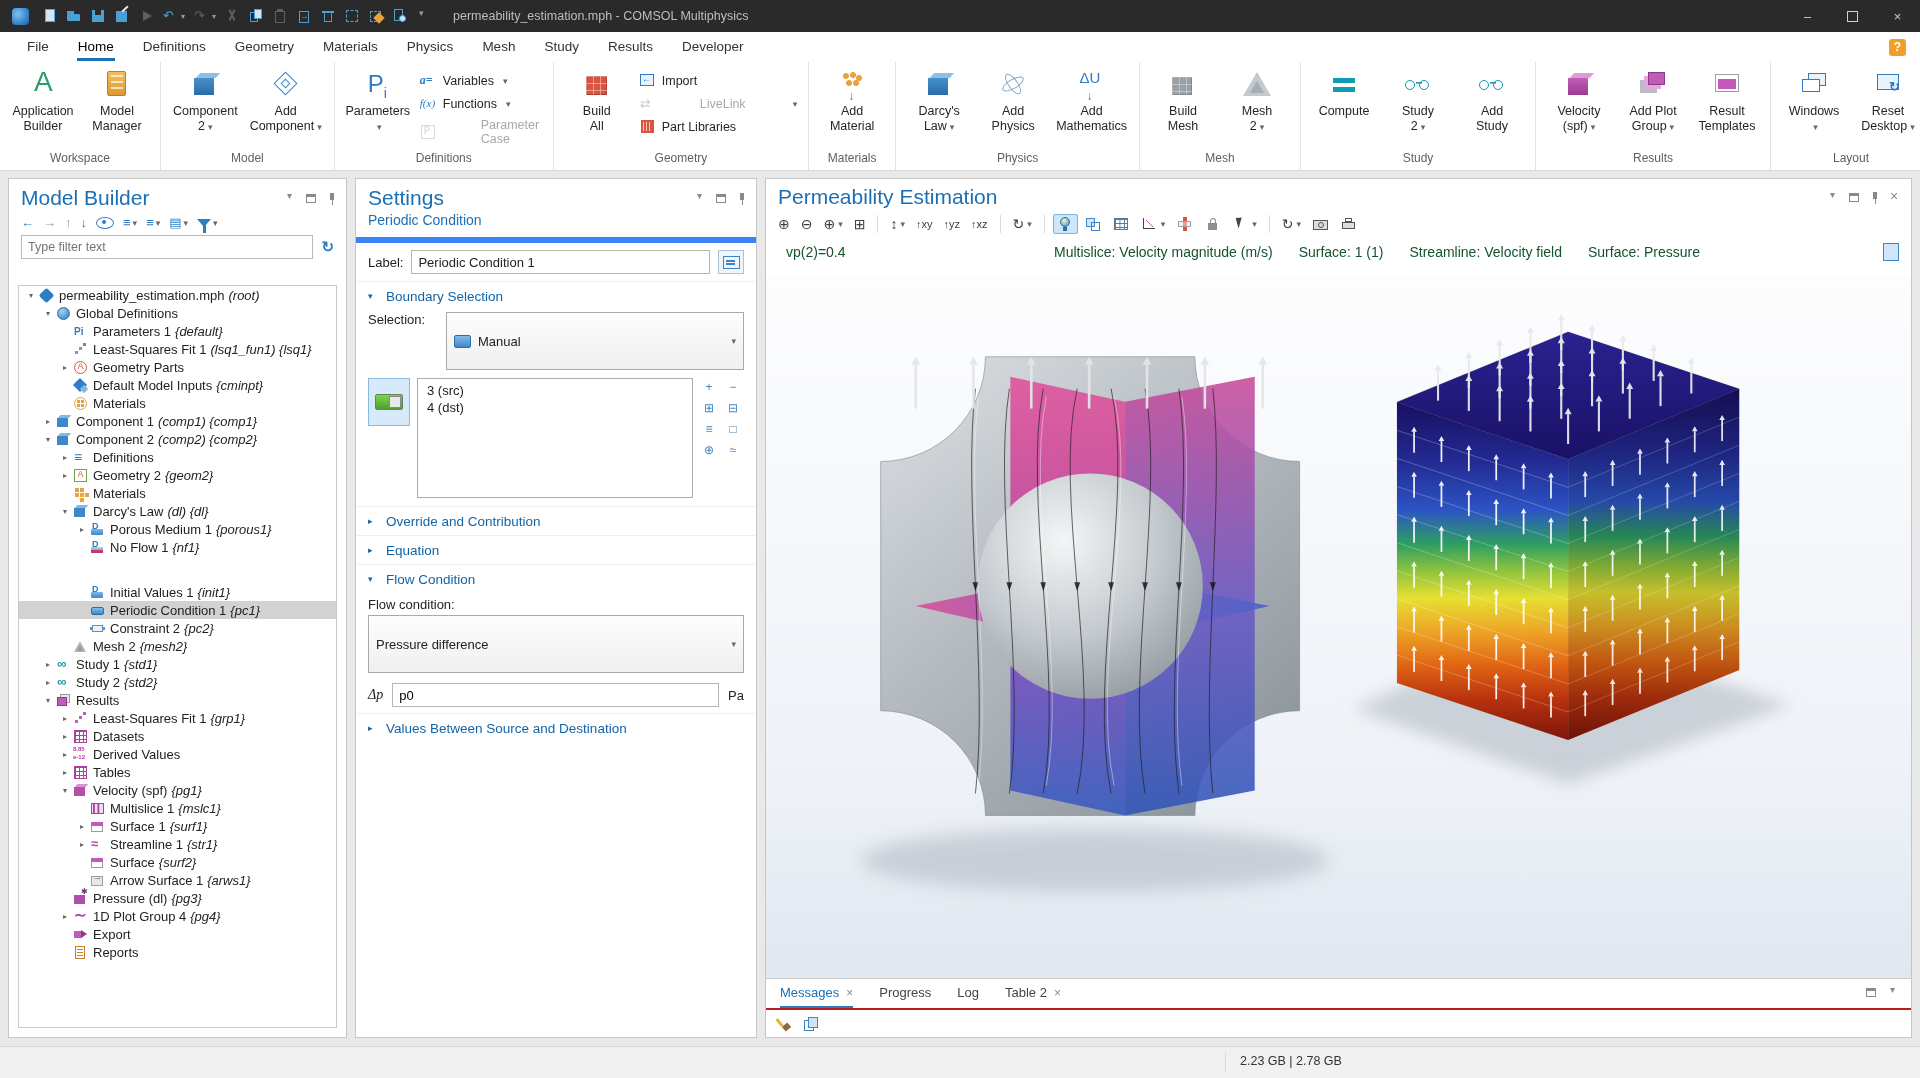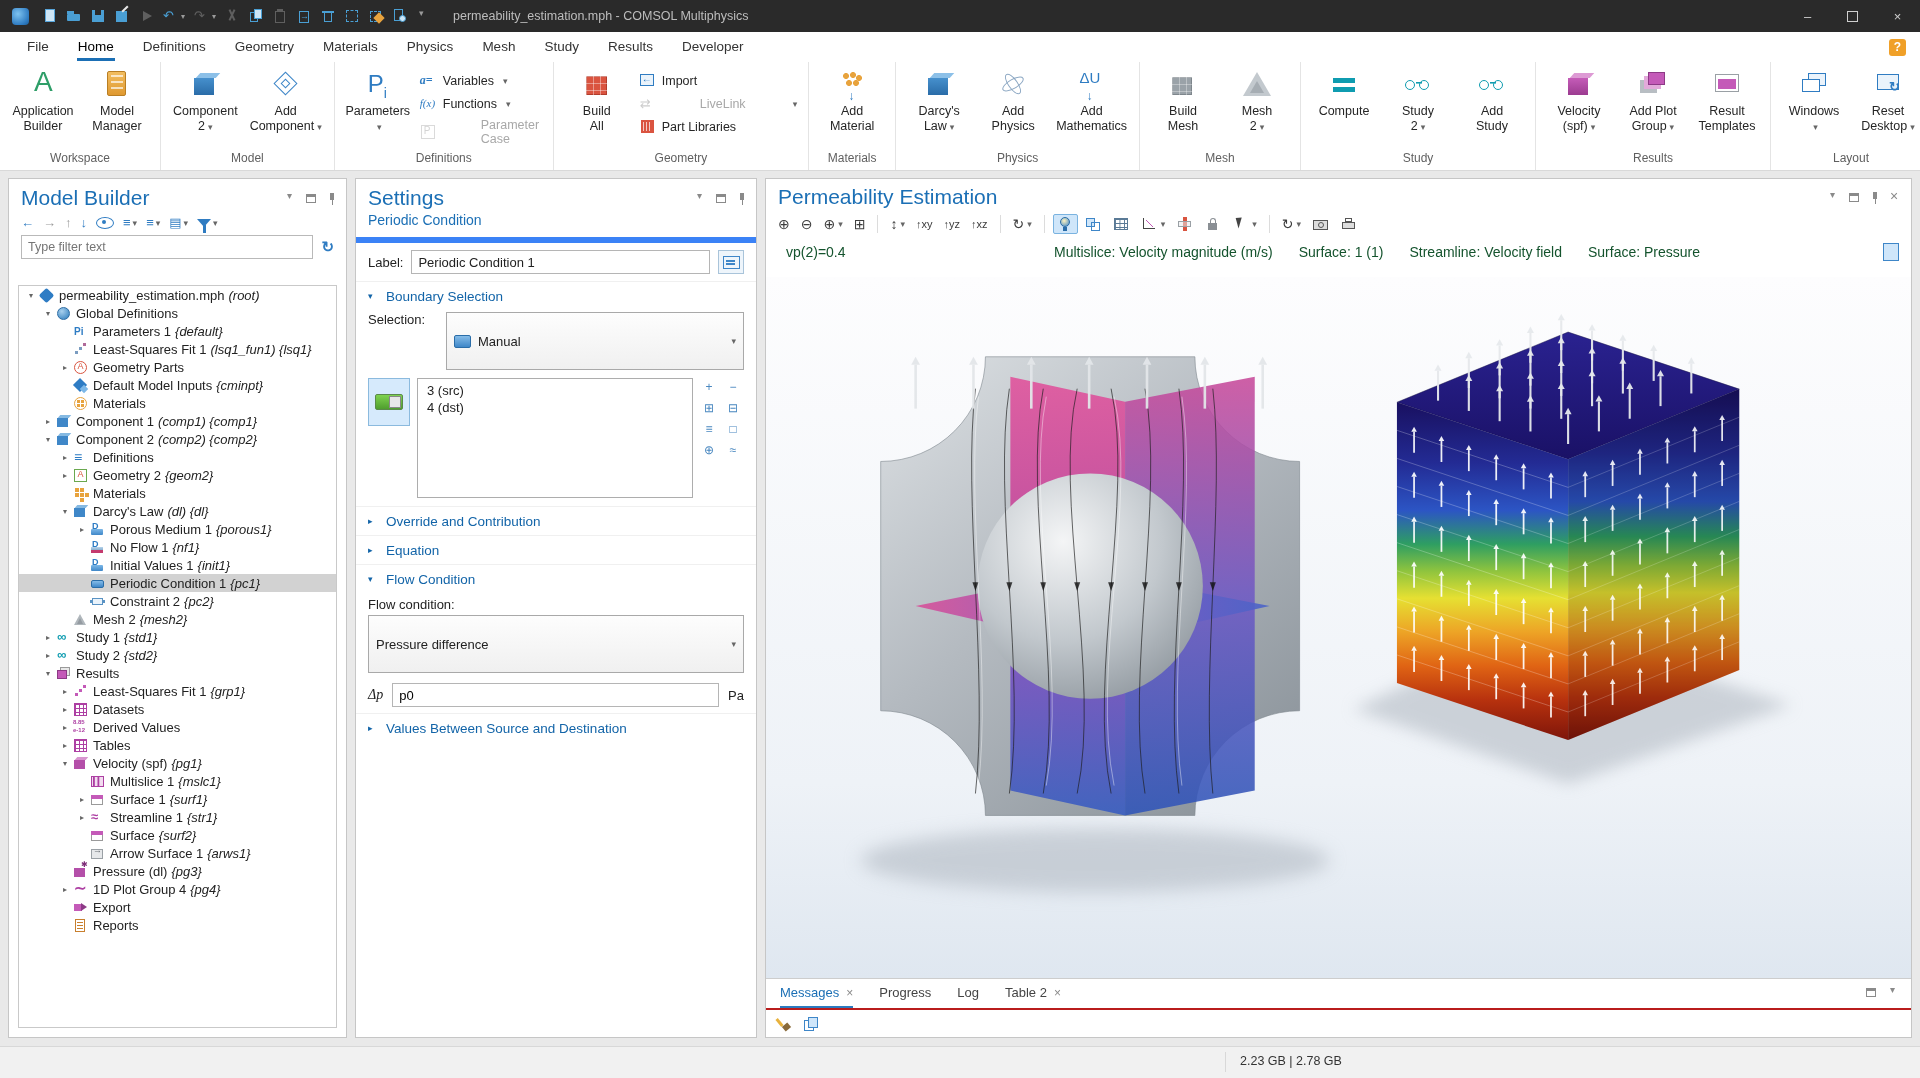--- a/index.html
+++ b/index.html
@@ -719,21 +719,21 @@
           <span class="ic ic-dnode"></span>
           <span class="tlabel">Porous Medium 1</span>
           <span class="ttag">{porous1}</span>
         </div>
         <div class="trow" style="padding-left: 57px;">
           <span class="tchev"></span>
           <span class="ic ic-noflow"></span>
           <span class="tlabel">No Flow 1</span>
           <span class="ttag">{nf1}</span>
         </div>
-        <div class="trow" style="padding-left: 57px;">
+        <div class="trow" style="padding-left: 57px; margin-top: 27px;">
           <span class="tchev"></span>
           <span class="ic ic-dnode"></span>
           <span class="tlabel">Initial Values 1</span>
           <span class="ttag">{init1}</span>
         </div>
         <div class="trow sel" style="padding-left: 57px;">
           <span class="tchev"></span>
           <span class="ic ic-periodic"></span>
           <span class="tlabel">Periodic Condition 1</span>
           <span class="ttag">{pc1}</span>

